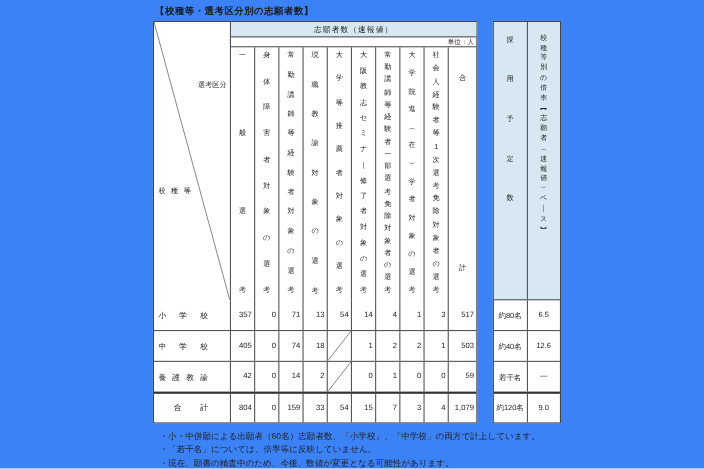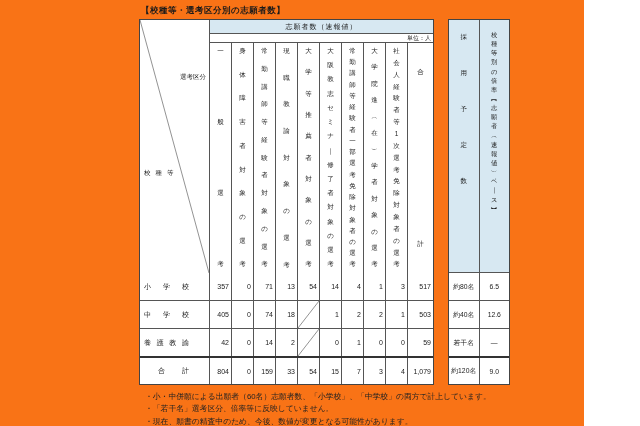--- a/index.html
+++ b/index.html
@@ -1,18 +1,18 @@
 <!DOCTYPE html>
 <html><head>
 <meta charset="utf-8">
 <style>
   * { margin:0; padding:0; box-sizing:border-box; }
   html,body { width:640px; height:426px; background:#fff;
     font-family:"Liberation Sans","DejaVu Sans",sans-serif; color:#1a1a1a; }
-  #page { position:relative; width:584px; height:426px; background:#f97316; overflow:hidden; }
+  #page { position:relative; width:640px; height:426px; background:#3b82f6; overflow:hidden; }
 
   #title { position:absolute; left:141px; top:5px; font-size:8.5px; font-weight:bold; letter-spacing:.5px; }
 
   
   #main-table { position:absolute; left:139px; top:19px; width:295px; height:366px;
     border:1.5px solid #444; display:flex; flex-direction:column; background:#fff; }
   #head-zone { display:flex; height:253px; flex:none; }
   #corner { width:70px; flex:none; border-right:1px solid #555; position:relative; }
   #corner svg { position:absolute; left:0; top:0; width:100%; height:100%; }
   #corner .c-tr { position:absolute; top:53px; right:3px; font-size:6.5px; }
@@ -353,17 +353,17 @@
         </div>
         <div class="rrow total">
           <div class="rcell">約120名</div>
           <div class="rcell">9.0</div>
         </div>
       </div>
   </div>
 
   <div id="footnotes">
     <div>・小・中併願による出願者（60名）志願者数、「小学校」、「中学校」の両方で計上しています。</div>
-    <div>・「若干名」選考区分、倍率等に反映していません。</div>
+    <div>・「若干名」については、倍率等に反映していません。</div>
     <div>・現在、願書の精査中のため、今後、数値が変更となる可能性があります。</div>
   </div>
 
 </div>
 
 </body></html>

